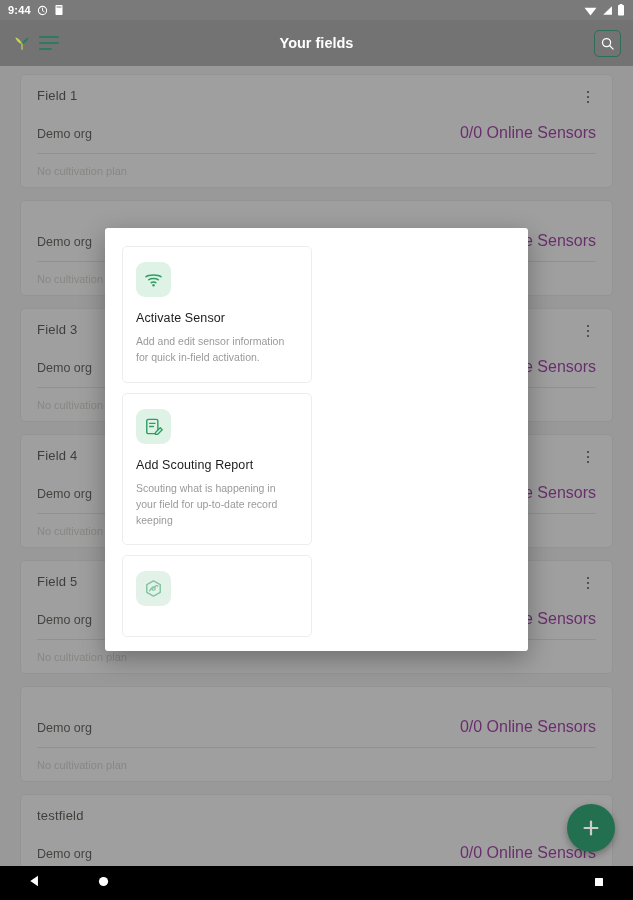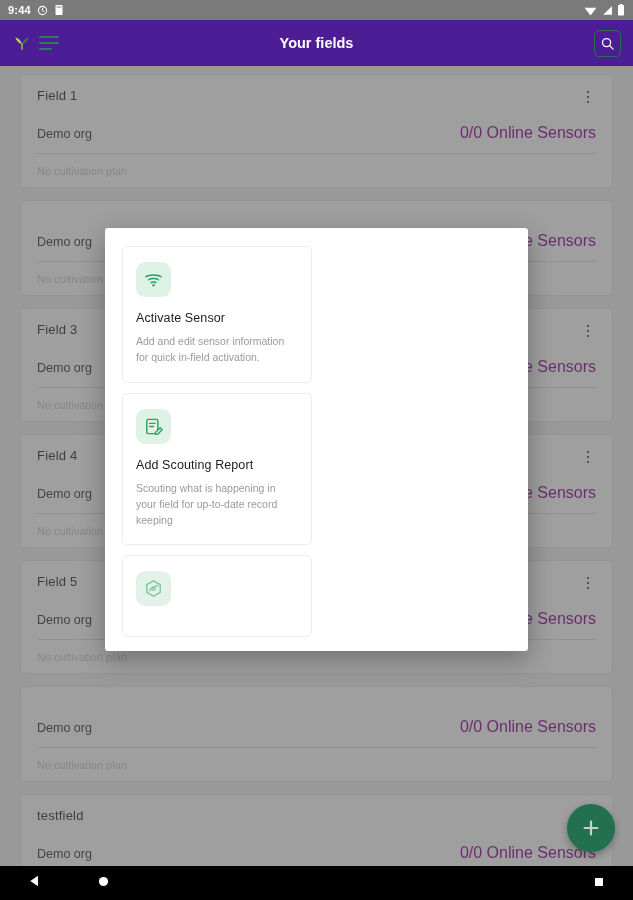--- a/index.html
+++ b/index.html
@@ -28,21 +28,21 @@
   }
   .sb-left { display: flex; align-items: center; gap: 6px; }
   .sb-time { font-size: 11px; font-weight: 700; letter-spacing: .2px; }
   .sb-right { margin-left: auto; display: flex; align-items: center; gap: 4px; }
   .sb-ico { display: block; }
 
   
   .appbar {
     position: absolute; top: 20px; left: 0;
     width: 633px; height: 46px;
-    background: #4c1d95;
+    background: #737373;
     display: flex; align-items: center;
     padding: 0 12px;
     z-index: 35;
   }
   .appbar-left { display: flex; align-items: center; gap: 7px; }
   .logo-leaf { width: 20px; height: 20px; display: block; }
   .hamburger { width: 20px; height: 14px; display: flex; flex-direction: column; justify-content: space-between; }
   .hamburger i { display: block; height: 2px; background: #2f7a5f; border-radius: 1px; }
   .hamburger i:nth-child(1) { width: 20px; }
   .hamburger i:nth-child(2) { width: 20px; }

